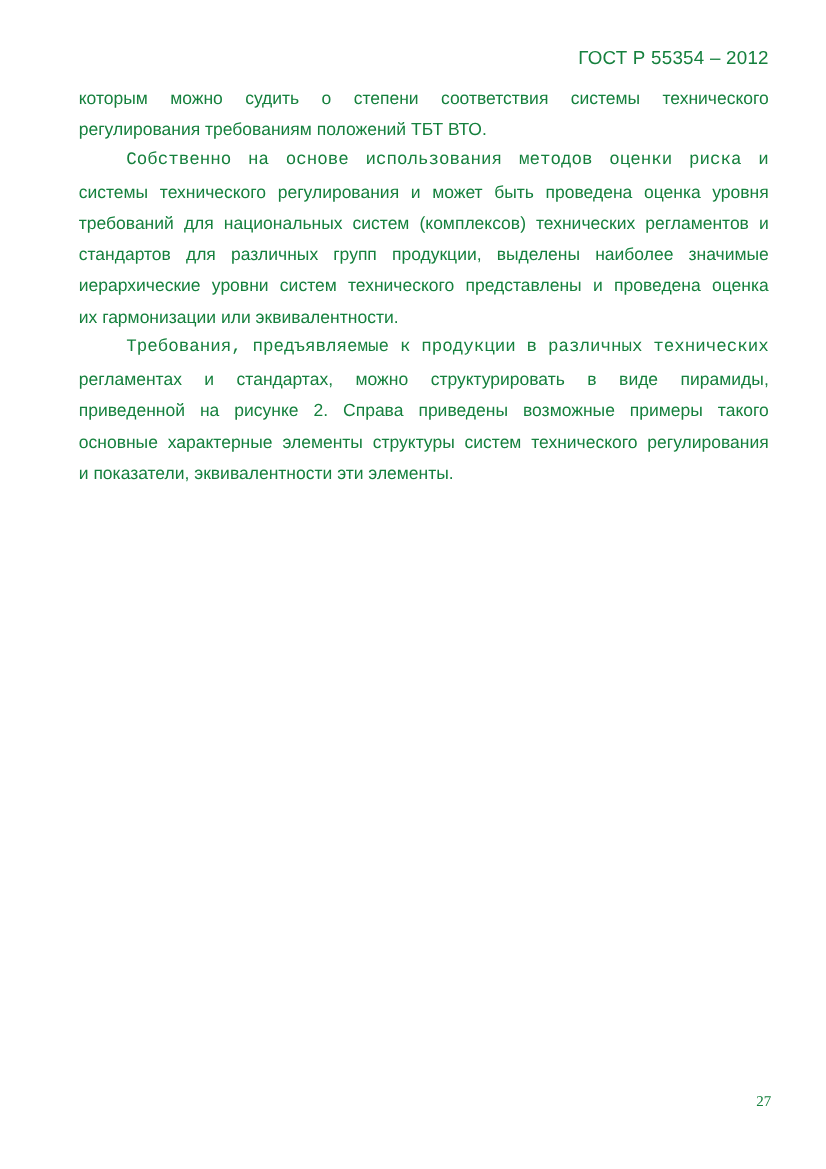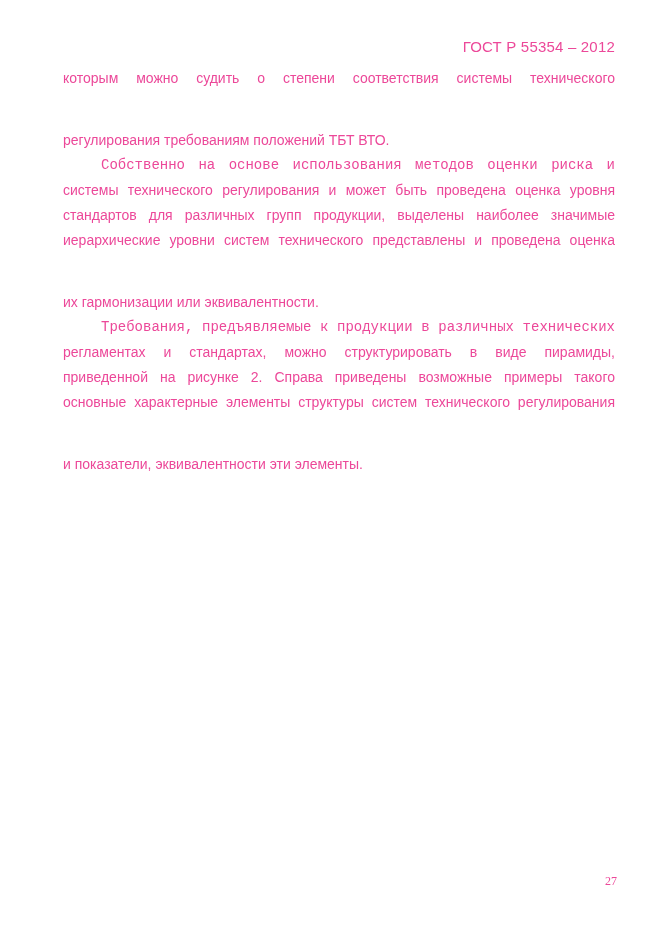--- a/index.html
+++ b/index.html
@@ -2,21 +2,21 @@
 <html><head>
 <meta charset="utf-8">
 <style>
   * { margin: 0; padding: 0; box-sizing: border-box; }
   html, body { background: #ffffff; }
   .page {
     position: relative;
     width: 661px;
     height: 935px;
     background: #ffffff;
-    color: #ec4899;
+    color: #15803d;
     font-family: "Liberation Sans", sans-serif;
     overflow: hidden;
   }
   .header {
     position: absolute;
     top: 38px;
     left: 63px;
     width: 552px;
     text-align: right;
     font-size: 15px;
@@ -37,21 +37,20 @@
     -moz-text-align-last: justify;
     text-align-last: justify;
     white-space: normal;
     overflow: hidden;
     height: 25px;
   }
   .line.para-end {
     text-align: left;
     -moz-text-align-last: left;
     text-align-last: left;
-    margin-top: 37px;
   }
   .line.indent { text-indent: 38px; font-family: Liberation Mono, monospace; }
   .page-number {
     position: absolute;
     top: 874px;
     right: 44px;
     font-family: "Liberation Serif", serif;
     font-size: 12px;
   }
 </style>
@@ -65,20 +64,21 @@
   <div class="body-text">
 
     <div class="para">
       <div class="line">которым можно судить о степени соответствия системы технического</div>
       <div class="line para-end">регулирования требованиям положений ТБТ ВТО.</div>
     </div>
 
     <div class="para">
       <div class="line indent">Собственно на основе использования методов оценки риска и оценки</div>
       <div class="line">системы технического регулирования и может быть проведена оценка уровня</div>
+      <div class="line">требований для национальных систем (комплексов) технических регламентов и</div>
       <div class="line">стандартов для различных групп продукции, выделены наиболее значимые</div>
       <div class="line">иерархические уровни систем технического представлены и проведена оценка</div>
       <div class="line para-end">их гармонизации или эквивалентности.</div>
     </div>
 
     <div class="para">
       <div class="line indent">Требования, предъявляемые к продукции в различных технических</div>
       <div class="line">регламентах и стандартах, можно структурировать в виде пирамиды,</div>
       <div class="line">приведенной на рисунке 2. Справа приведены возможные примеры такого</div>
       <div class="line">основные характерные элементы структуры систем технического регулирования</div>

